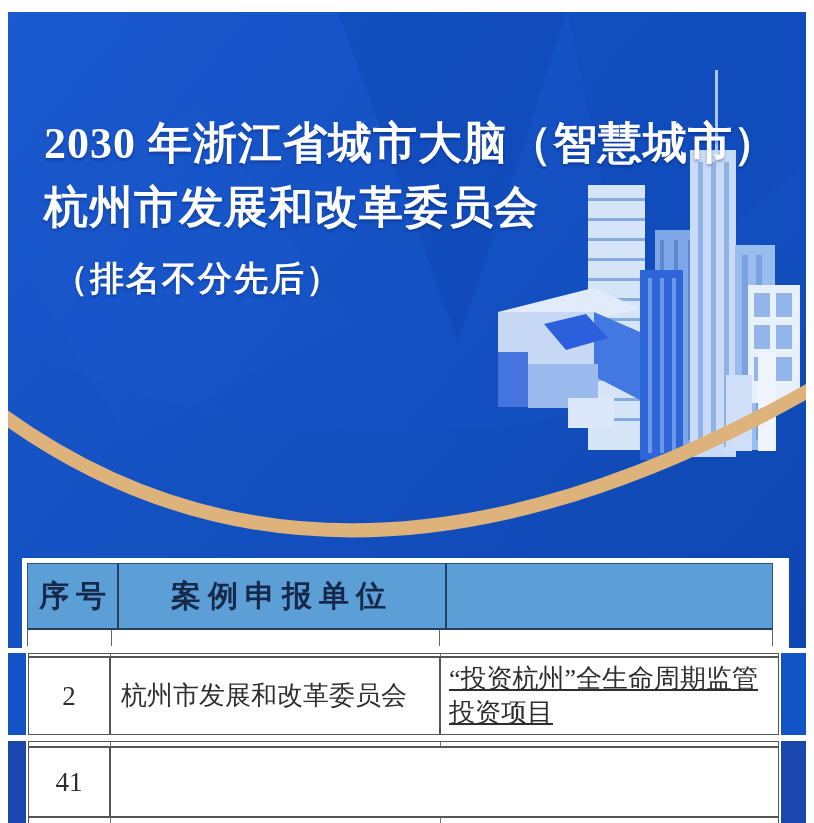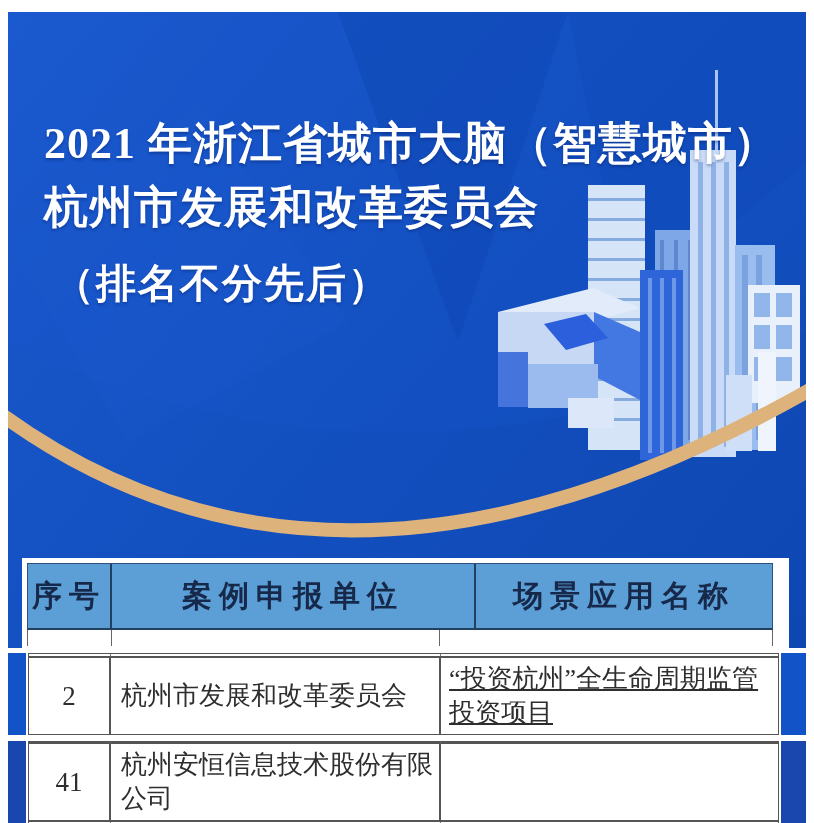--- a/index.html
+++ b/index.html
@@ -16,37 +16,37 @@
   
   .title-block{
     position:absolute;left:36px;top:100px;width:760px;color:#ffffff;
     font-family:"Liberation Serif","DejaVu Serif",serif;font-weight:bold;
     font-size:44px;line-height:64px;letter-spacing:1px;
     text-shadow:0 2px 3px rgba(0,20,80,.35);
   }
   .subtitle{
     position:absolute;left:46px;top:244px;color:#ffffff;
     font-family:"Liberation Serif","DejaVu Serif",serif;font-weight:bold;
-    font-size:40px;letter-spacing:2px;text-shadow:0 2px 3px rgba(0,20,80,.3);
+    font-size:34px;letter-spacing:2px;text-shadow:0 2px 3px rgba(0,20,80,.3);
   }
   
   .header-table{
     position:absolute;left:14px;top:546px;width:767px;height:90px;box-sizing:border-box;
     border:5px solid #ffffff;border-right-width:16px;border-bottom:none;background:#ffffff;
   }
   .hband{
     display:flex;height:67px;background:#5c9fd6;box-sizing:border-box;
-    border:1px solid #2c517c;border-bottom:2px solid #24405f;
+    border:1px solid #2c517c;border-bottom:2px solid #24405f;padding-left:7px;
   }
   .hcell{
     display:flex;align-items:center;justify-content:center;box-sizing:border-box;
     color:#17294a;font-weight:bold;font-size:30px;letter-spacing:7px;white-space:nowrap;
   }
   .hc1{width:84px;border-right:2px solid #24405f;}
-  .hc2{width:364px;border-right:2px solid #24405f;}
+  .hc2{width:328px;border-right:2px solid #24405f;}
   .hc3{flex:1;}
   .hpartial{display:flex;height:16px;background:#ffffff;box-sizing:border-box;
     border-left:1px solid #666;border-right:1px solid #666;}
   .hpartial div{box-sizing:border-box;height:100%;}
   .pc1{width:84px;border-right:1px solid #666;}
   .pc2{width:328px;border-right:1px solid #666;}
   .pc3{flex:1;}
   
   .strip{position:absolute;left:8px;width:798px;display:flex;}
   .strip1{top:653px;height:82px;}
@@ -151,31 +151,30 @@
         <polygon points="536,312 578,302 600,326 558,338" fill="#2b5fdc"></polygon>
         <rect x="490" y="340" width="30" height="55" fill="#2e63d8" opacity="0.85"></rect>
         <rect x="520" y="352" width="70" height="44" fill="#9bbaee"></rect>
         <rect x="560" y="386" width="46" height="30" fill="#dce7fa"></rect>
       </g>
 
       <path d="M -10 400 Q 330 650 812 372" stroke="#deb27b" stroke-width="14" fill="none"></path>
     </svg>
 
     <div class="title-block">
-      <div>2021 年浙江省城市大脑（智慧城市）</div>
+      <div>2030 年浙江省城市大脑（智慧城市）</div>
       <div>杭州市发展和改革委员会</div>
     </div>
 
     <div class="subtitle">（排名不分先后）</div>
 
     <div class="header-table">
       <div class="hband">
         <div class="hcell hc1">序号</div>
         <div class="hcell hc2">案例申报单位</div>
-        <div class="hcell hc3">场景应用名称</div>
       </div>
       <div class="hpartial">
         <div class="pc1"></div>
           <div class="pc2"></div>
           <div class="pc3"></div>
       </div>
     </div>
 
   </div>
 
@@ -199,21 +198,20 @@
   <div class="strip strip2">
     <div class="bar bar-l"></div>
     <div class="rtable">
       <div class="sliver">
         <div class="sc1"></div>
           <div class="sc2"></div>
           <div class="sc3"></div>
       </div>
       <div class="rrow">
         <div class="rcell rc1">41</div>
-        <div class="rcell rc2">杭州安恒信息技术股份有限公司</div>
       </div>
       <div class="sliver-b">
         <div class="sc1"></div>
           <div class="sc2"></div>
           <div class="sc3"></div>
       </div>
     </div>
     <div class="bar bar-r"></div>
   </div>
 

